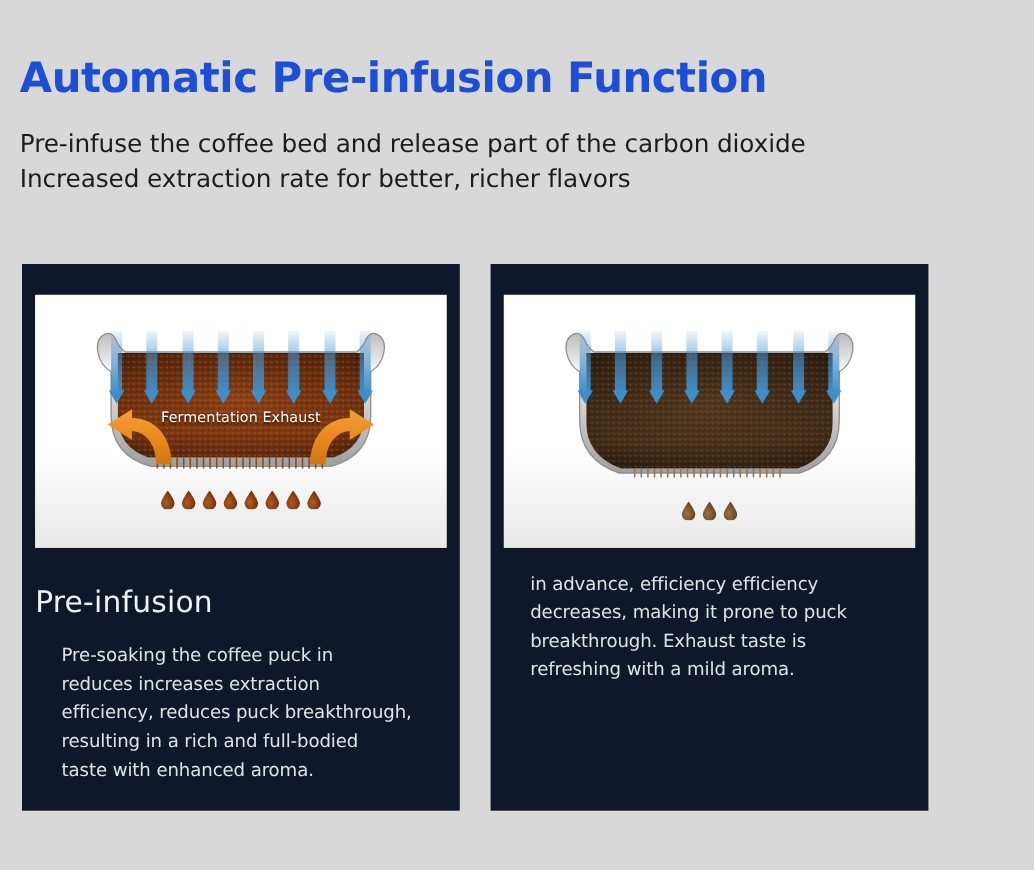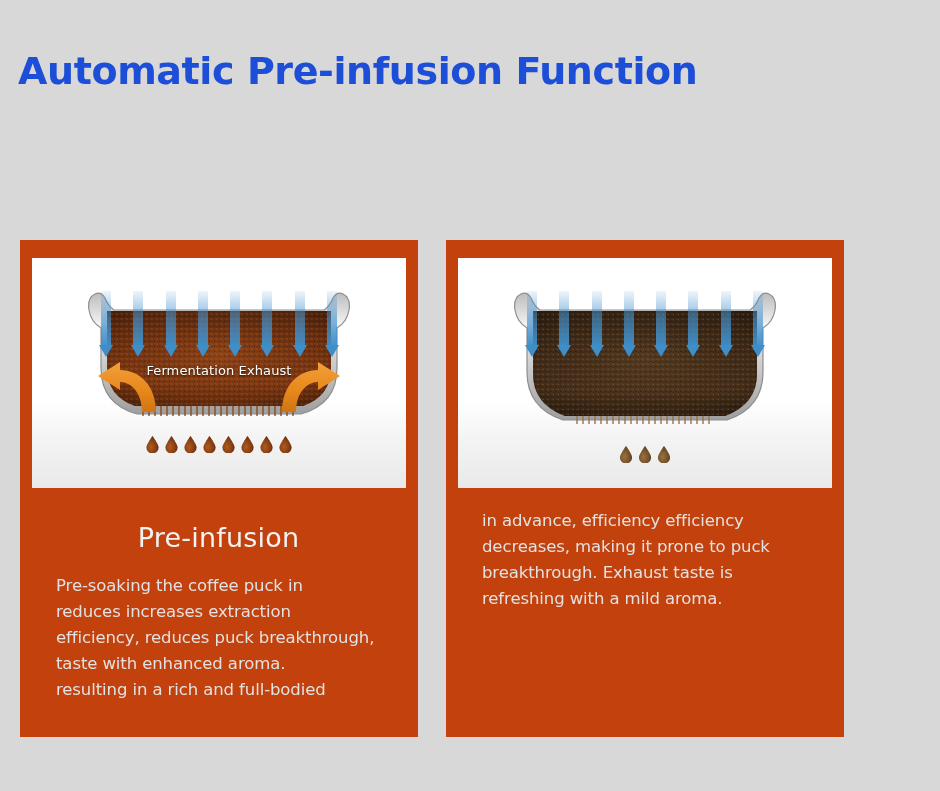--- a/index.html
+++ b/index.html
@@ -49,23 +49,23 @@
     position: absolute;
     left: 20px;
     top: 240px;
     width: 824px;
     display: flex;
     gap: 28px;
   }
   .card {
     width: 398px;
     height: 497px;
-    background: #c2410c;
+    background: #0f172a;
     box-sizing: border-box;
-    padding: 18px 13px 0 12px;
+    padding: 28px 13px 0 12px;
     position: relative;
   }
 
   
   .illus {
     width: 374px;
     height: 230px;
     background: #ffffff;
     position: relative;
     overflow: hidden;
@@ -158,21 +158,21 @@
   }
   .drip {
     width: 13px; height: 17px;
     position: relative;
   }
   .drip svg { width:100%; height:100%; display:block; }
 
   
   .card-title {
     margin: 0;
-    text-align: center;
+    text-align: left;
     color: #f2f2f2;
     font-family: "DejaVu Sans", sans-serif;
     font-weight: 400;
     font-size: 27px;
     letter-spacing: 0.2px;
     padding-top: 34px;
   }
   .card-body {
     margin: 0;
     padding: 20px 24px 0 24px;
@@ -184,20 +184,24 @@
     line-height: 1.58;
     letter-spacing: -0.1px;
   }
   .card-body .body-line { display: block; white-space: nowrap; }
 </style>
 </head>
 <body>
 
 <div class="page-header">
   <h1 class="page-title">Automatic Pre-infusion Function</h1>
+  <p class="page-subtitle">
+    <span class="sub-line">Pre-infuse the coffee bed and release part of the carbon dioxide</span>
+    <span class="sub-line">Increased extraction rate for better, richer flavors</span>
+  </p>
 </div>
 
 <div class="cards-row">
 
   <div class="card">
 
     <div class="illus">
       <div class="illus-inner"></div>
 
       <div class="basket">
@@ -363,22 +367,22 @@
             </svg>
           </div>
       </div>
     </div>
 
     <h2 class="card-title">Pre-infusion</h2>
     <p class="card-body">
       <span class="body-line">Pre-soaking the coffee puck in</span>
       <span class="body-line">reduces increases extraction</span>
       <span class="body-line">efficiency, reduces puck breakthrough,</span>
+      <span class="body-line">resulting in a rich and full-bodied</span>
       <span class="body-line">taste with enhanced aroma.</span>
-      <span class="body-line">resulting in a rich and full-bodied</span>
     </p>
   </div>
 
   <div class="card">
 
     <div class="illus">
       <div class="illus-inner"></div>
 
       <div class="basket">
         <svg viewBox="0 0 276 145" xmlns="http://www.w3.org/2000/svg">

